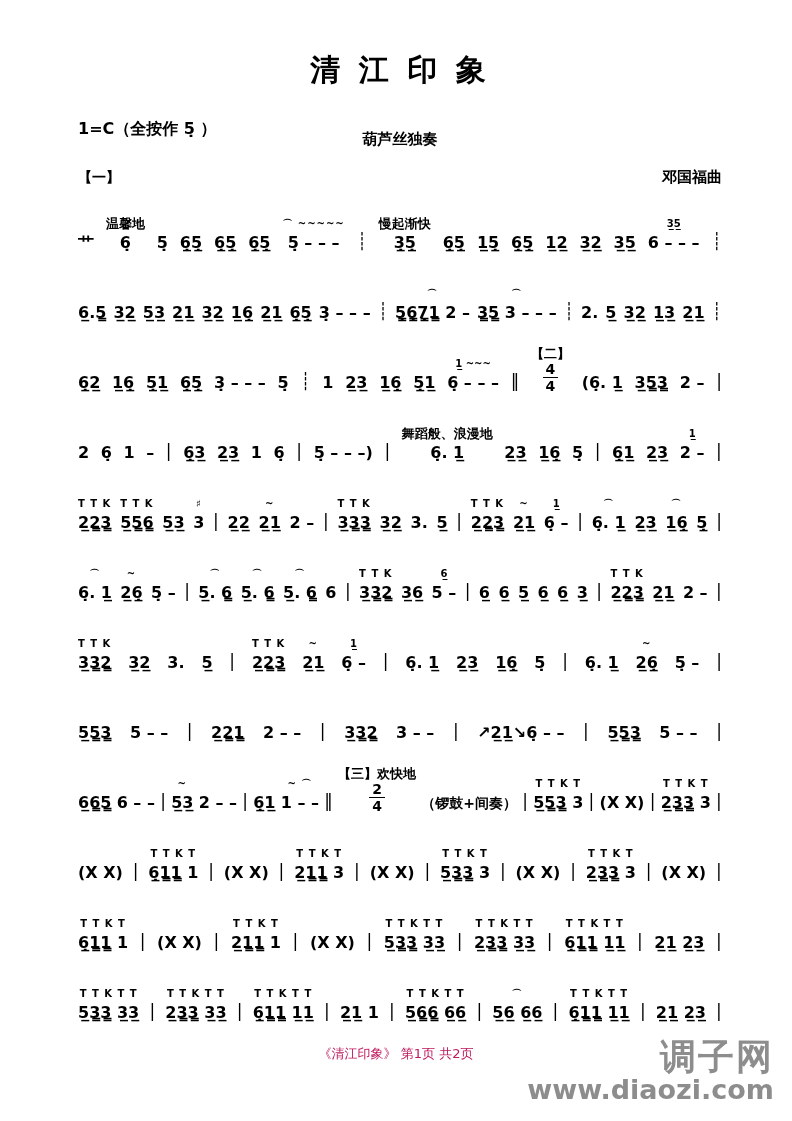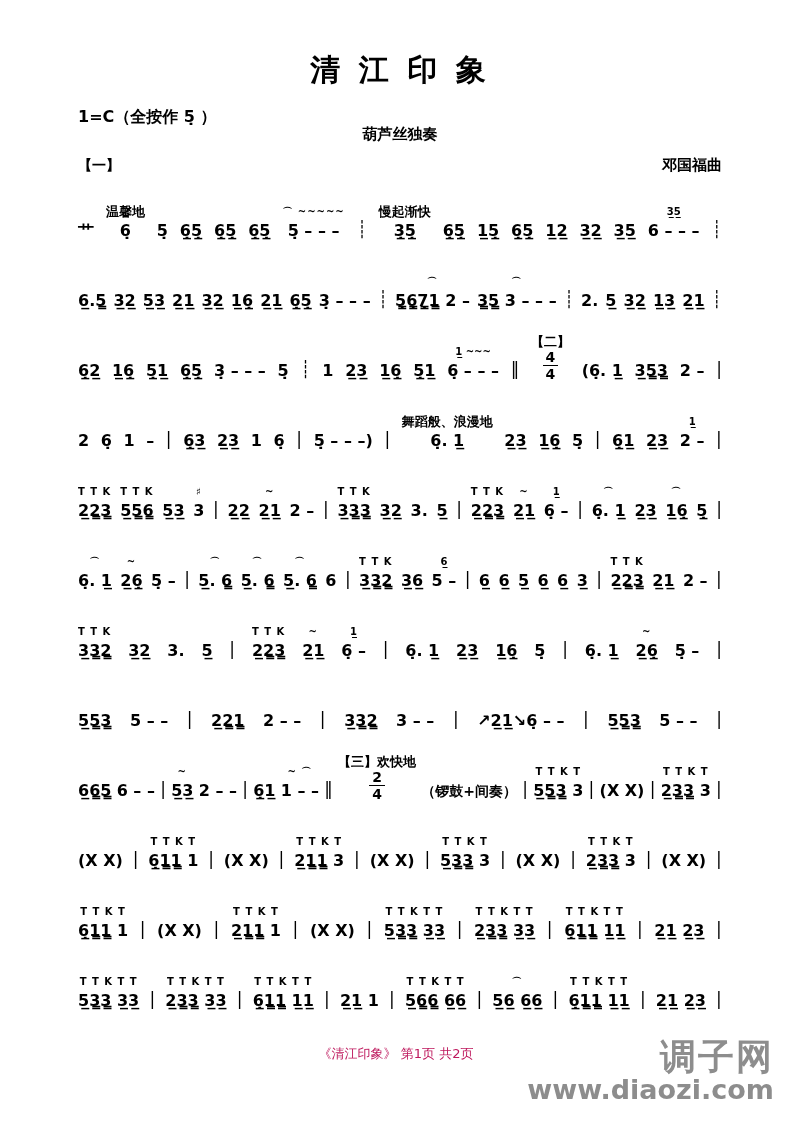--- a/index.html
+++ b/index.html
@@ -7,25 +7,25 @@
     position:relative; width:792px; height:1121px; margin:0 auto;
     background:#ffffff; color:#000;
     font-family:"DejaVu Sans","Liberation Sans",sans-serif;
     overflow:hidden;
   }
   .content { position:absolute; left:78px; right:70px; top:50px; }
 
   .title {
     text-align:center; font-size:30px; font-weight:bold; letter-spacing:4px;
     font-family:"DejaVu Serif","Liberation Serif",serif;
-    margin-bottom:16px;
+    margin-bottom:28px;
   }
   .meta-row { position:relative; height:44px; }
   .key-sig { position:absolute; left:0; top:0; font-size:16px; font-weight:bold; }
-  .subtitle { position:absolute; left:0; right:0; top:18px; text-align:center; font-size:15px; font-weight:600; }
+  .subtitle { position:absolute; left:0; right:0; top:11px; text-align:center; font-size:15px; font-weight:600; }
   .byline-row { display:flex; justify-content:space-between; align-items:flex-end; height:24px; margin-bottom:2px; }
   .section-mark { font-size:14px; font-weight:bold; }
   .composer { font-size:15px; font-weight:600; }
 
   #lines { width:100%; }
   .music-line {
     display:flex; justify-content:space-between; align-items:flex-end;
     height:70px; width:100%;
   }
   .cell { display:inline-flex; flex-direction:column; align-items:center; }

